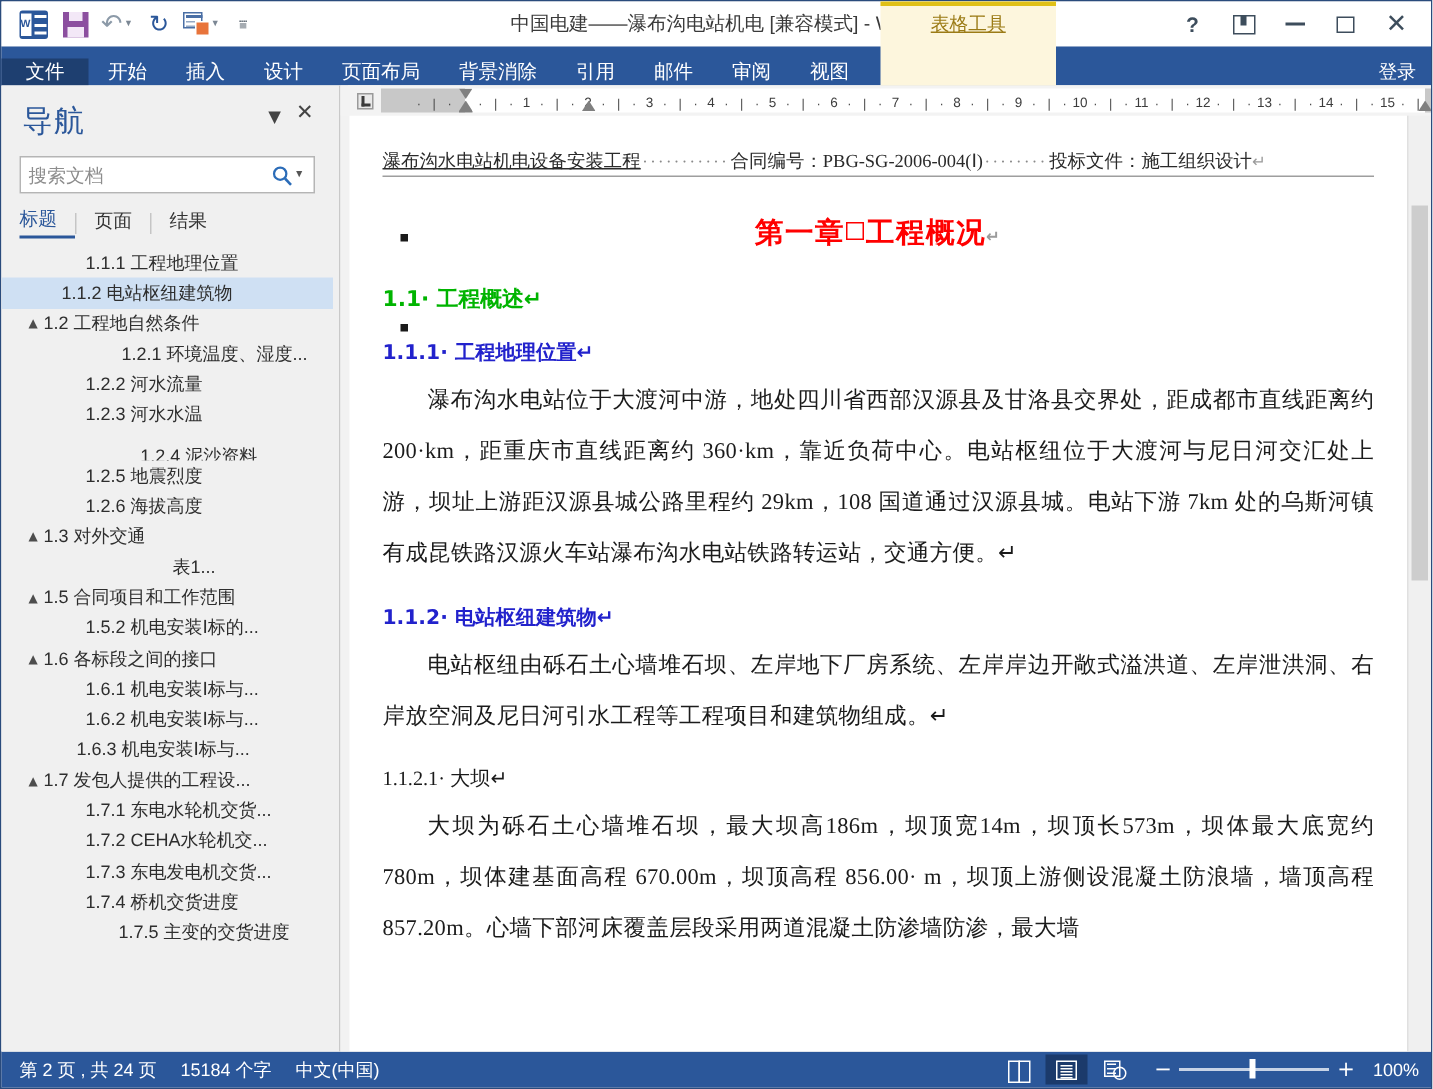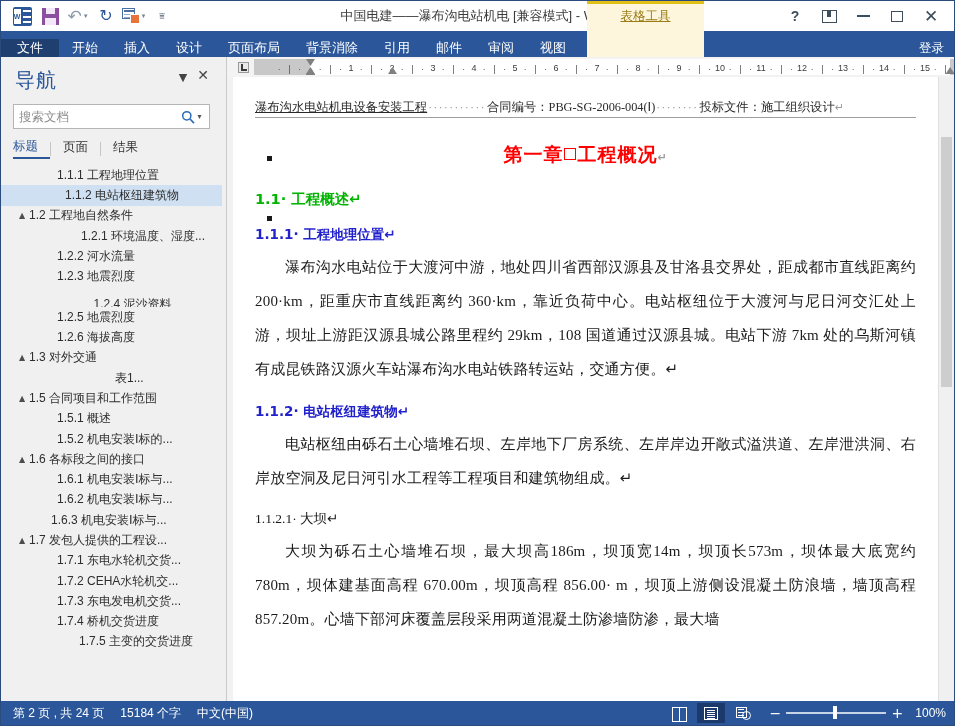--- a/index.html
+++ b/index.html
@@ -616,39 +616,39 @@
         <div class="nav-tab">页面</div>
         <div class="nav-tab-sep"></div>
         <div class="nav-tab">结果</div>
       </div>
 
       <div class="nav-tree" id="nav-tree">
           <div class="tree-item" style="padding-left: 42px;">
             <span class="tw empty">·</span>
             <span class="tree-lbl">1.1.1 工程地理位置</span>
           </div>
-          <div class="tree-item sel" style="padding-left: 38px; gap: 12px;">
+          <div class="tree-item sel" style="padding-left: 26px;">
             <span class="tw empty">·</span>
             <span class="tree-lbl">1.1.2 电站枢纽建筑物</span>
           </div>
           <div class="tree-item" style="padding-left: 14px;">
             <span class="tw">▲</span>
             <span class="tree-lbl">1.2 工程地自然条件</span>
           </div>
           <div class="tree-item" style="padding-left: 42px; gap: 24px;">
             <span class="tw empty">·</span>
             <span class="tree-lbl">1.2.1 环境温度、湿度...</span>
           </div>
           <div class="tree-item" style="padding-left: 42px;">
             <span class="tw empty">·</span>
             <span class="tree-lbl">1.2.2 河水流量</span>
           </div>
           <div class="tree-item" style="padding-left: 42px;">
             <span class="tw empty">·</span>
-            <span class="tree-lbl">1.2.3 地震烈度</span>
+            <span class="tree-lbl">1.2.3 河水水温</span>
           </div>
           <div class="tree-item" style="padding-left: 42px; flex-direction: column;">
             <span class="tw empty">·</span>
             <span class="tree-lbl">1.2.4 泥沙资料</span>
           </div>
           <div class="tree-item" style="padding-left: 42px;">
             <span class="tw empty">·</span>
             <span class="tree-lbl">1.2.5 地震烈度</span>
           </div>
           <div class="tree-item" style="padding-left: 42px;">
@@ -659,24 +659,20 @@
             <span class="tw">▲</span>
             <span class="tree-lbl">1.3 对外交通</span>
           </div>
           <div class="tree-item" style="padding-left: 100px;">
             <span class="tw empty">·</span>
             <span class="tree-lbl">表1...</span>
           </div>
           <div class="tree-item" style="padding-left: 14px;">
             <span class="tw">▲</span>
             <span class="tree-lbl">1.5 合同项目和工作范围</span>
-          </div>
-          <div class="tree-item" style="padding-left: 42px;">
-            <span class="tw empty">·</span>
-            <span class="tree-lbl">1.5.1 概述</span>
           </div>
           <div class="tree-item" style="padding-left: 42px;">
             <span class="tw empty">·</span>
             <span class="tree-lbl">1.5.2 机电安装Ⅰ标的...</span>
           </div>
           <div class="tree-item" style="padding-left: 14px;">
             <span class="tw">▲</span>
             <span class="tree-lbl">1.6 各标段之间的接口</span>
           </div>
           <div class="tree-item" style="padding-left: 42px;">

